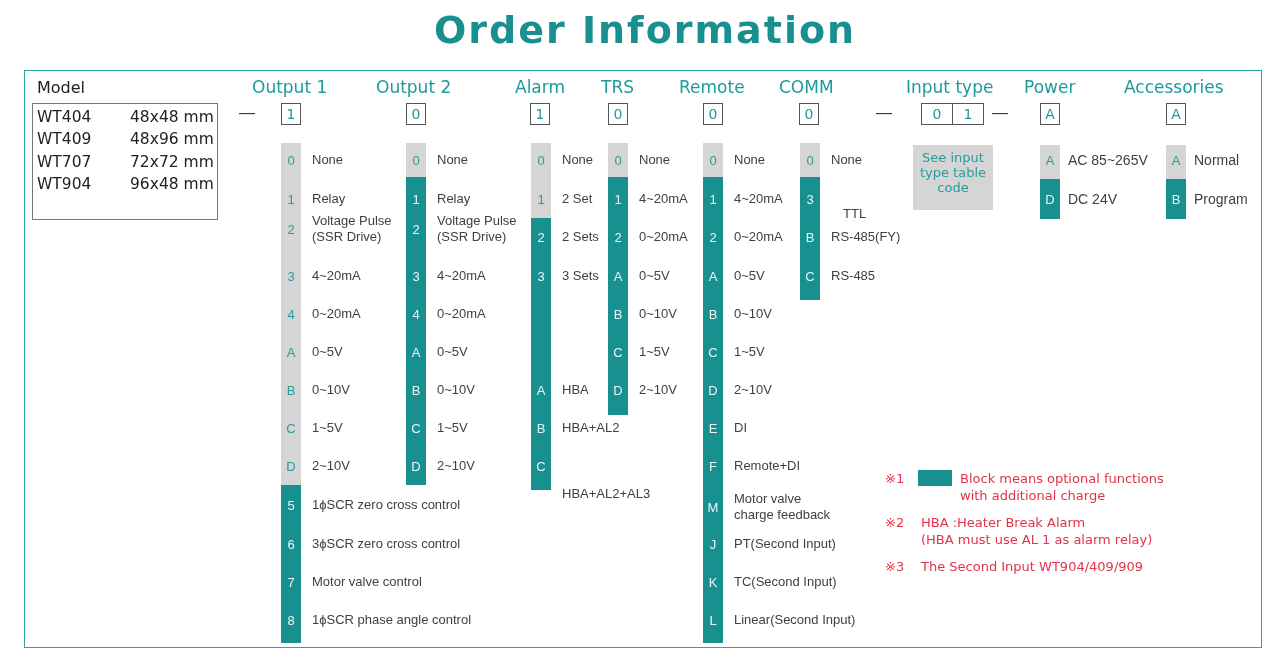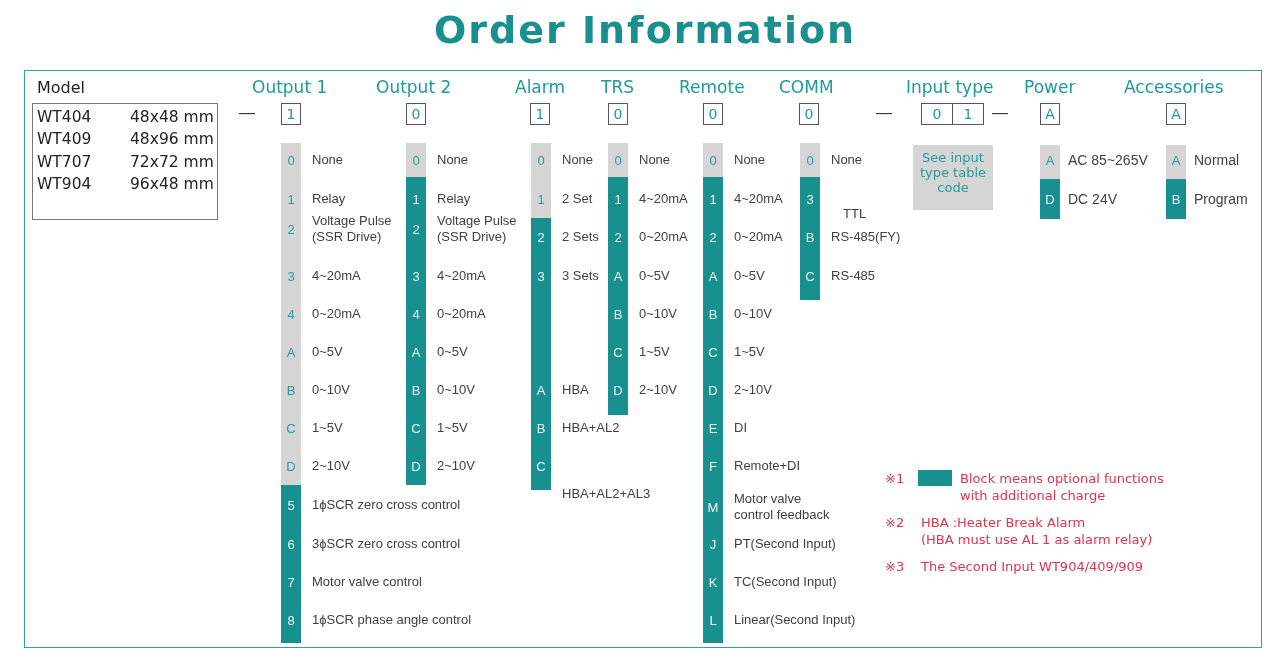--- a/index.html
+++ b/index.html
@@ -197,21 +197,21 @@
     <div class="lbl" style="left: 734px; top: 344px;">1~5V</div>
     <div class="code on-t" style="left: 703px; top: 383px;">D</div>
     <div class="lbl" style="left: 734px; top: 382px;">2~10V</div>
     <div class="code on-t" style="left: 703px; top: 421px;">E</div>
     <div class="lbl" style="left: 734px; top: 420px;">DI</div>
     <div class="code on-t" style="left: 703px; top: 459px;">F</div>
     <div class="lbl" style="left: 734px; top: 458px;">Remote+DI</div>
     <div class="code on-t" style="left: 703px; top: 500px;">M</div>
     <div class="lbl" style="left: 734px; top: 491px;">
       <div>Motor valve</div>
-      <div>control feedback</div>
+      <div>charge feedback</div>
     </div>
     <div class="code on-t" style="left: 703px; top: 537px;">J</div>
     <div class="lbl" style="left: 734px; top: 536px;">PT(Second Input)</div>
     <div class="code on-t" style="left: 703px; top: 575px;">K</div>
     <div class="lbl" style="left: 734px; top: 574px;">TC(Second Input)</div>
     <div class="code on-t" style="left: 703px; top: 613px;">L</div>
     <div class="lbl" style="left: 734px; top: 612px;">Linear(Second Input)</div>
     <div class="code on-g" style="left: 800px; top: 153px;">0</div>
     <div class="lbl" style="left: 831px; top: 152px;">None</div>
     <div class="code on-t" style="left: 800px; top: 192px;">3</div>

